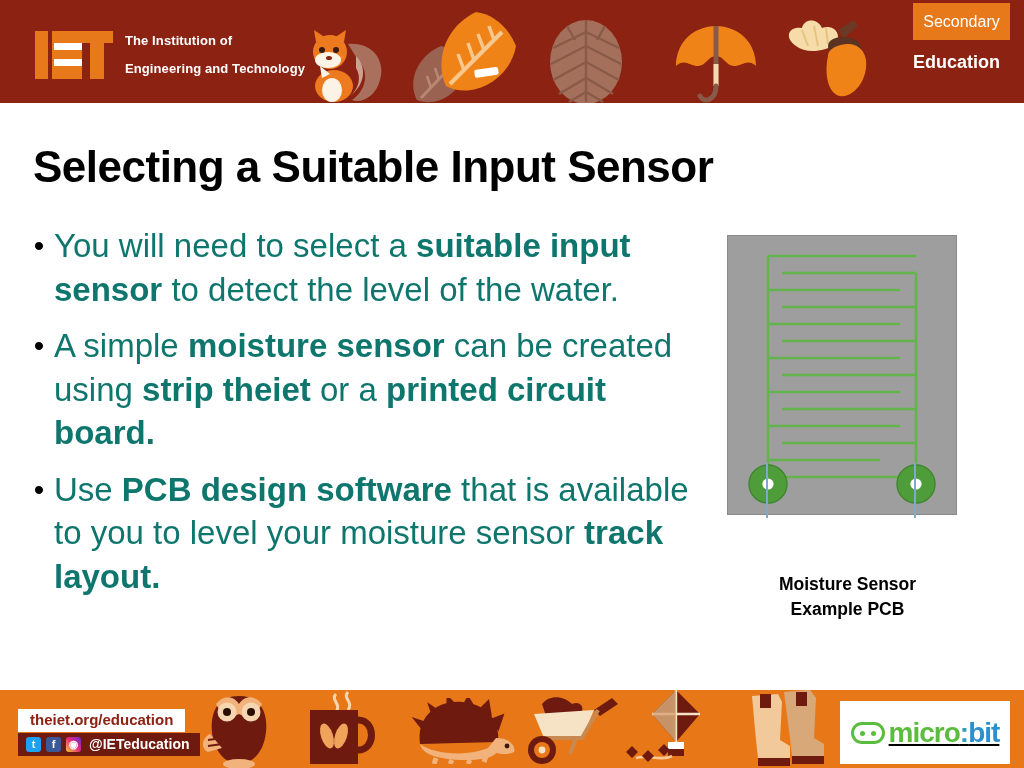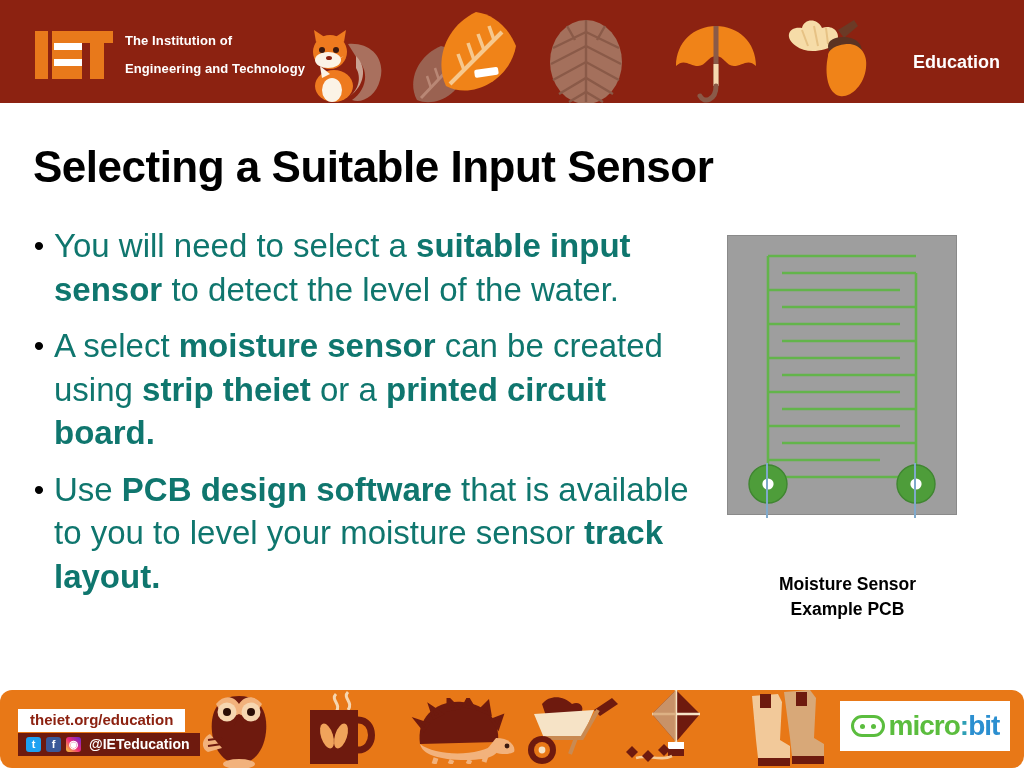--- a/index.html
+++ b/index.html
@@ -63,43 +63,43 @@
   #pcb-board svg { position:absolute; left:0; top:0; }
   .lead-line { position:absolute; width:2px; background:#7FA9CB; }
   #pcb-caption {
     margin-top:57px; text-align:center; color:#000000;
     font-size:17.5px; font-weight:bold; line-height:25px; white-space:pre-line;
   }
 
   
   #footer {
     position:absolute; left:0; bottom:0; width:1024px; height:78px;
-    background:#E87817; overflow:hidden;border-radius:12px;
+    background:#E87817; overflow:hidden;
   }
   #url-box {
     position:absolute; left:18px; top:19px; background:#ffffff;
     padding:2px 12px 3px 12px;
   }
   #url-box span { color:#8C2211; font-size:15px; font-weight:bold; }
   #social-box {
     position:absolute; left:18px; top:43px; background:#6E1A0E;
     padding:3px 10px 4px 8px; display:flex; align-items:center; gap:5px;
   }
   .soc { width:15px; height:15px; border-radius:3px; display:inline-block;
          position:relative; flex:0 0 15px; }
   .soc-tw { background:#1DA1F2; }
   .soc-fb { background:#3B5998; }
   .soc-ig { background:linear-gradient(45deg,#F9CE34,#EE2A7B,#6228D7); }
   .soc-glyph { position:absolute; left:0; top:0; width:15px; height:15px;
                color:#fff; font-size:11px; font-weight:bold; line-height:15px; text-align:center; }
   #social-handle { color:#ffffff; font-size:14px; font-weight:bold; margin-left:3px; }
 
   #microbit-box {
-    position:absolute; right:14px; top:11px; width:170px; height:50px;
-    background:#ffffff; display:flex; align-items:center; justify-content:center; gap:4px;
+    position:absolute; right:14px; top:11px; width:170px; height:63px;
+    background:#ffffff; display:flex; align-items:center; justify-content:center; gap:4px;text-decoration:underline;
   }
   #mb-face { width:34px; height:22px; border:3.4px solid #5BBD3E; border-radius:11px;
              position:relative; flex:0 0 34px; }
   #mb-face .eye { position:absolute; top:6px; width:5px; height:5px; background:#5BBD3E; border-radius:50%; }
   #mb-face .eye.l { left:6px; }
   #mb-face .eye.r { right:6px; }
   #mb-text { font-size:28px; font-weight:bold; letter-spacing:-1px; }
   #mb-text .g1 { color:#5BBD3E; }
   #mb-text .g3 { color:#2E9FB5; }
   #mb-text .g4 { color:#2B8FD0; }
@@ -174,33 +174,36 @@
   </svg>
 
   <svg class="hdr-icon" style="left:778px;top:16px;" width="92" height="88" viewBox="0 0 92 88">
     <path d="M18 30 C6 22 10 10 24 12 C26 2 40 2 44 12 C56 8 64 18 58 28 C46 36 28 38 18 30 Z" fill="#F6DCA8"></path>
     <path d="M24 14 L30 30 M36 10 L40 30 M48 12 L50 28" stroke="#E6C285" stroke-width="2" fill="none"></path>
     <path d="M60 14 L76 4 L80 10 L66 22 Z" fill="#6B3A26"></path>
     <path d="M50 30 C50 20 72 18 80 26 C88 34 82 44 72 44 C60 44 50 38 50 30 Z" fill="#5C3322"></path>
     <path d="M50 40 C50 32 62 28 70 28 C82 28 90 38 88 52 C86 70 72 82 62 80 C50 78 46 58 50 40 Z" fill="#F08318"></path>
   </svg>
 
+  <div id="secondary-box">
+    <span>Secondary</span>
+  </div>
   <div id="education-label">Education</div>
 </div>
 
 <div id="slide-title">Selecting a Suitable Input Sensor</div>
 
 <div id="bullets">
     <div class="bullet">
       <div class="bullet-dot">•</div>
       <div class="bullet-text"><span>You will need to select a </span><b>suitable input sensor</b><span> to detect the level of the water.</span></div>
     </div>
     <div class="bullet">
       <div class="bullet-dot">•</div>
-      <div class="bullet-text"><span>A select </span><b>moisture sensor</b><span> can be created using </span><b>strip theiet</b><span> or a </span><b>printed circuit board.</b></div>
+      <div class="bullet-text"><span>A simple </span><b>moisture sensor</b><span> can be created using </span><b>strip theiet</b><span> or a </span><b>printed circuit board.</b></div>
     </div>
     <div class="bullet">
       <div class="bullet-dot">•</div>
       <div class="bullet-text"><span>Use </span><b>PCB design software</b><span> that is available to you to level your moisture sensor </span><b>track layout.</b></div>
     </div>
   </div>
 
 <div id="pcb-figure">
   <div id="pcb-board">
     <svg width="230" height="280" viewBox="0 0 230 280">

